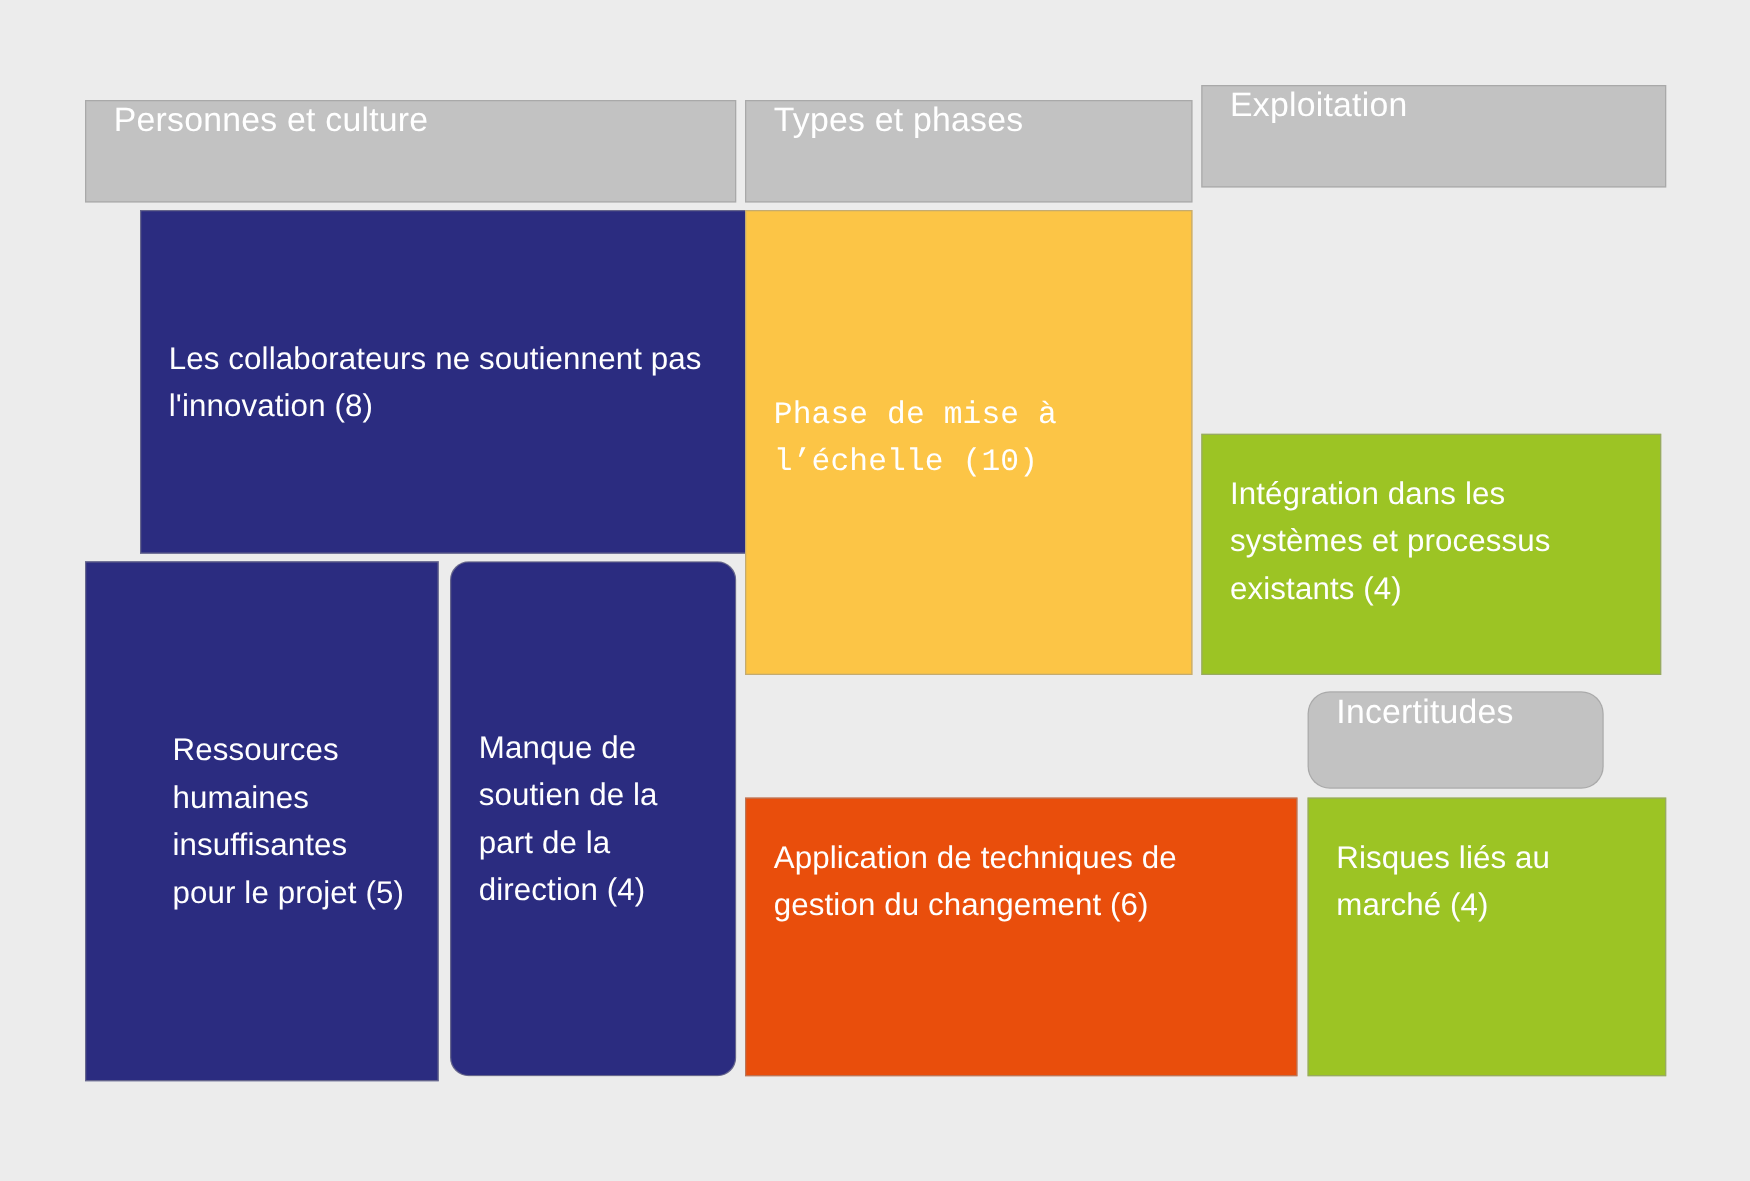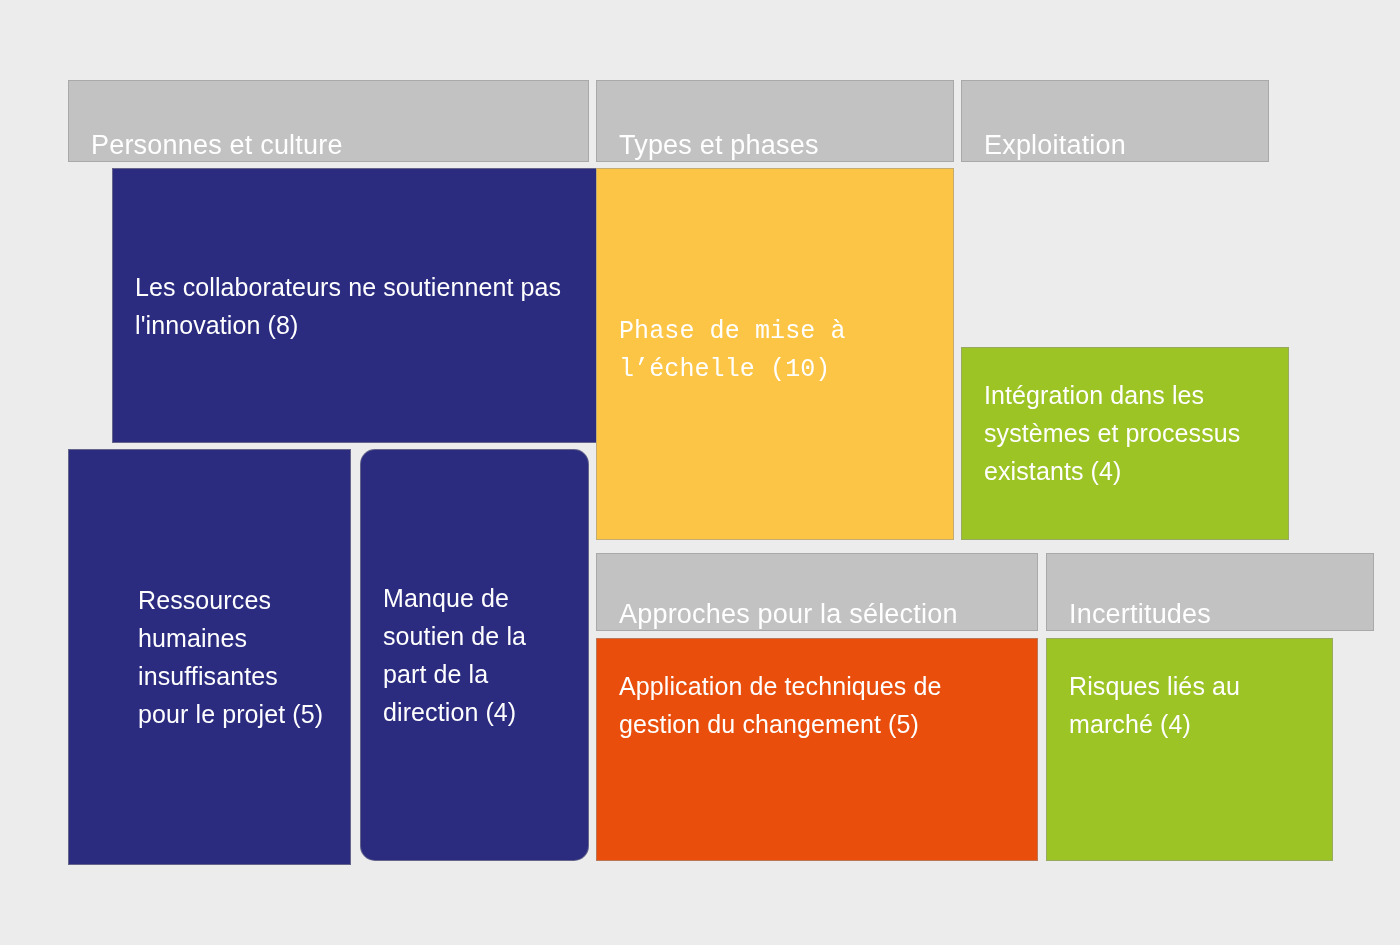--- a/index.html
+++ b/index.html
@@ -20,21 +20,21 @@
   }
   .tile {
     position: absolute;
     box-sizing: border-box;
     border: 1px solid rgba(150,150,150,0.55);
     overflow: hidden;
   }
   .group-header {
     background: #c2c2c2;
     display: flex;
-    align-items: flex-end;
+    align-items: flex-start;
   }
   .group-header .htext {
     color: #ffffff;
     font-size: 27px;
     font-weight: 400;
     letter-spacing: 0.2px;
     padding-left: 22px;
     line-height: 1.15;
     white-space: nowrap;
   }
@@ -69,30 +69,30 @@
   #hdr-people      { left:68px;   top:80px;  width:521px; height:82px; }
   #leaf-employees  { left:68px;   top:168px; width:521px; height:275px;margin-left:44px; }
   #leaf-hr         { left:68px;   top:449px; width:283px; height:416px;padding-left:47px; }
   #leaf-mgmt       { left:360px;  top:449px; width:229px; height:412px;border-radius:15px; }
 
   
   #hdr-types       { left:596px;  top:80px;  width:358px; height:82px; }
   #leaf-scaling    { left:596px;  top:168px; width:358px; height:372px; }
 
   
-  #hdr-exploit     { left:961px;  top:80px;  width:308px; height:82px; }
+  #hdr-exploit     { left:961px;  top:68px;  width:372px; height:82px; }
   #leaf-compliance { left:961px;  top:168px; width:372px; height:172px; }
-  #leaf-integration{ left:961px;  top:347px; width:328px; height:193px; }
+  #leaf-integration{ left:961px;  top:347px; width:368px; height:193px; }
 
   
   #hdr-approaches  { left:596px;  top:553px; width:442px; height:78px; }
   #leaf-change     { left:596px;  top:638px; width:442px; height:223px; }
 
   
-  #hdr-uncertain   { left:1046px; top:553px; width:328px; height:78px; }
+  #hdr-uncertain   { left:1046px; top:553px; width:237px; height:78px;border-radius:18px; }
   #leaf-market     { left:1046px; top:638px; width:287px; height:223px; }
 </style>
 </head>
 <body>
 
 <div id="treemap">
 
   <div class="tile group-header" id="hdr-people">
     <span class="htext">Personnes et culture</span>
   </div>
@@ -119,26 +119,23 @@
 
   <div class="tile group-header" id="hdr-exploit">
     <span class="htext">Exploitation</span>
   </div>
 
 
   <div class="tile leaf align-upper" id="leaf-integration" style="background:#9cc424;">
     <span class="ltext">Intégration dans les systèmes et processus existants (4)</span>
   </div>
 
-  <div class="tile group-header" id="hdr-approaches">
-    <span class="htext">Approches pour la sélection</span>
-  </div>
 
   <div class="tile leaf align-upper" id="leaf-change" style="background:#e94e0c;">
-    <span class="ltext">Application de techniques de gestion du changement (5)</span>
+    <span class="ltext">Application de techniques de gestion du changement (6)</span>
   </div>
 
   <div class="tile group-header" id="hdr-uncertain">
     <span class="htext">Incertitudes</span>
   </div>
 
   <div class="tile leaf align-upper" id="leaf-market" style="background:#9cc424;">
     <span class="ltext">Risques liés au marché (4)</span>
   </div>
 

